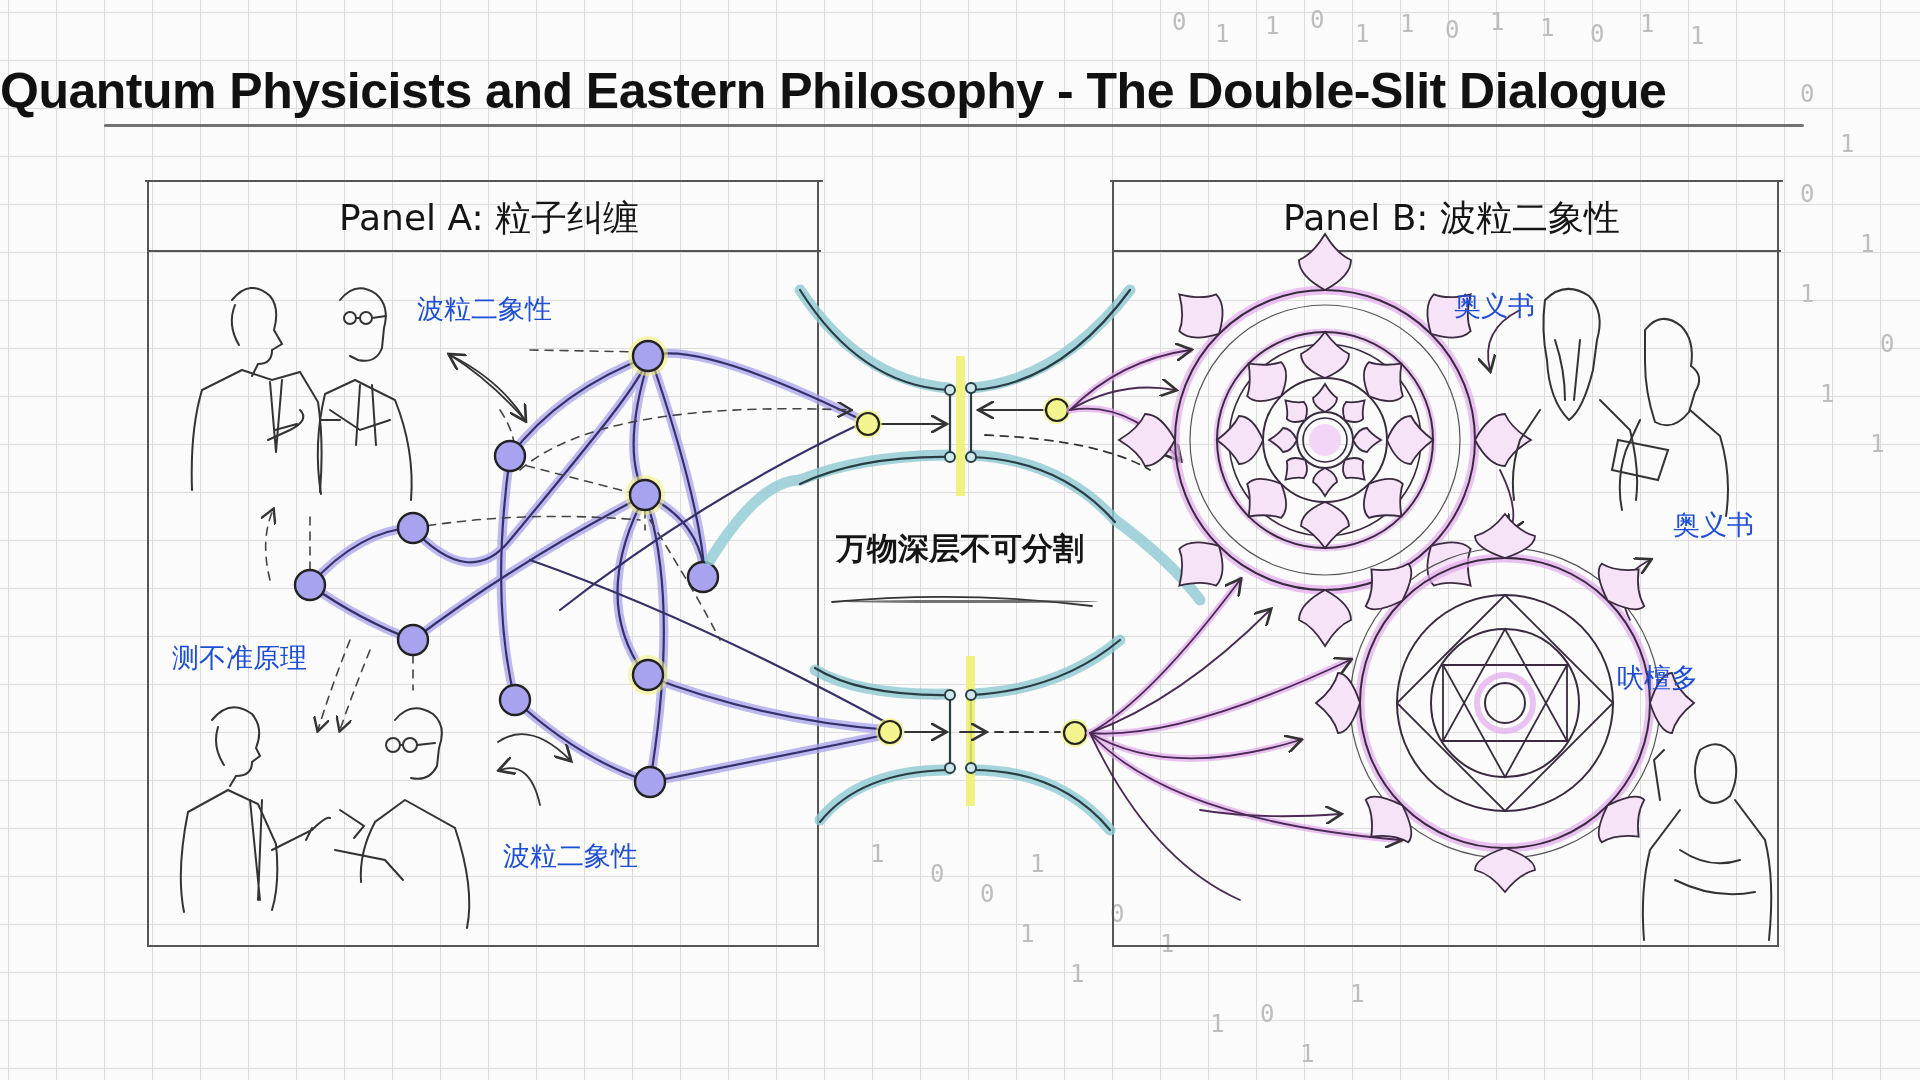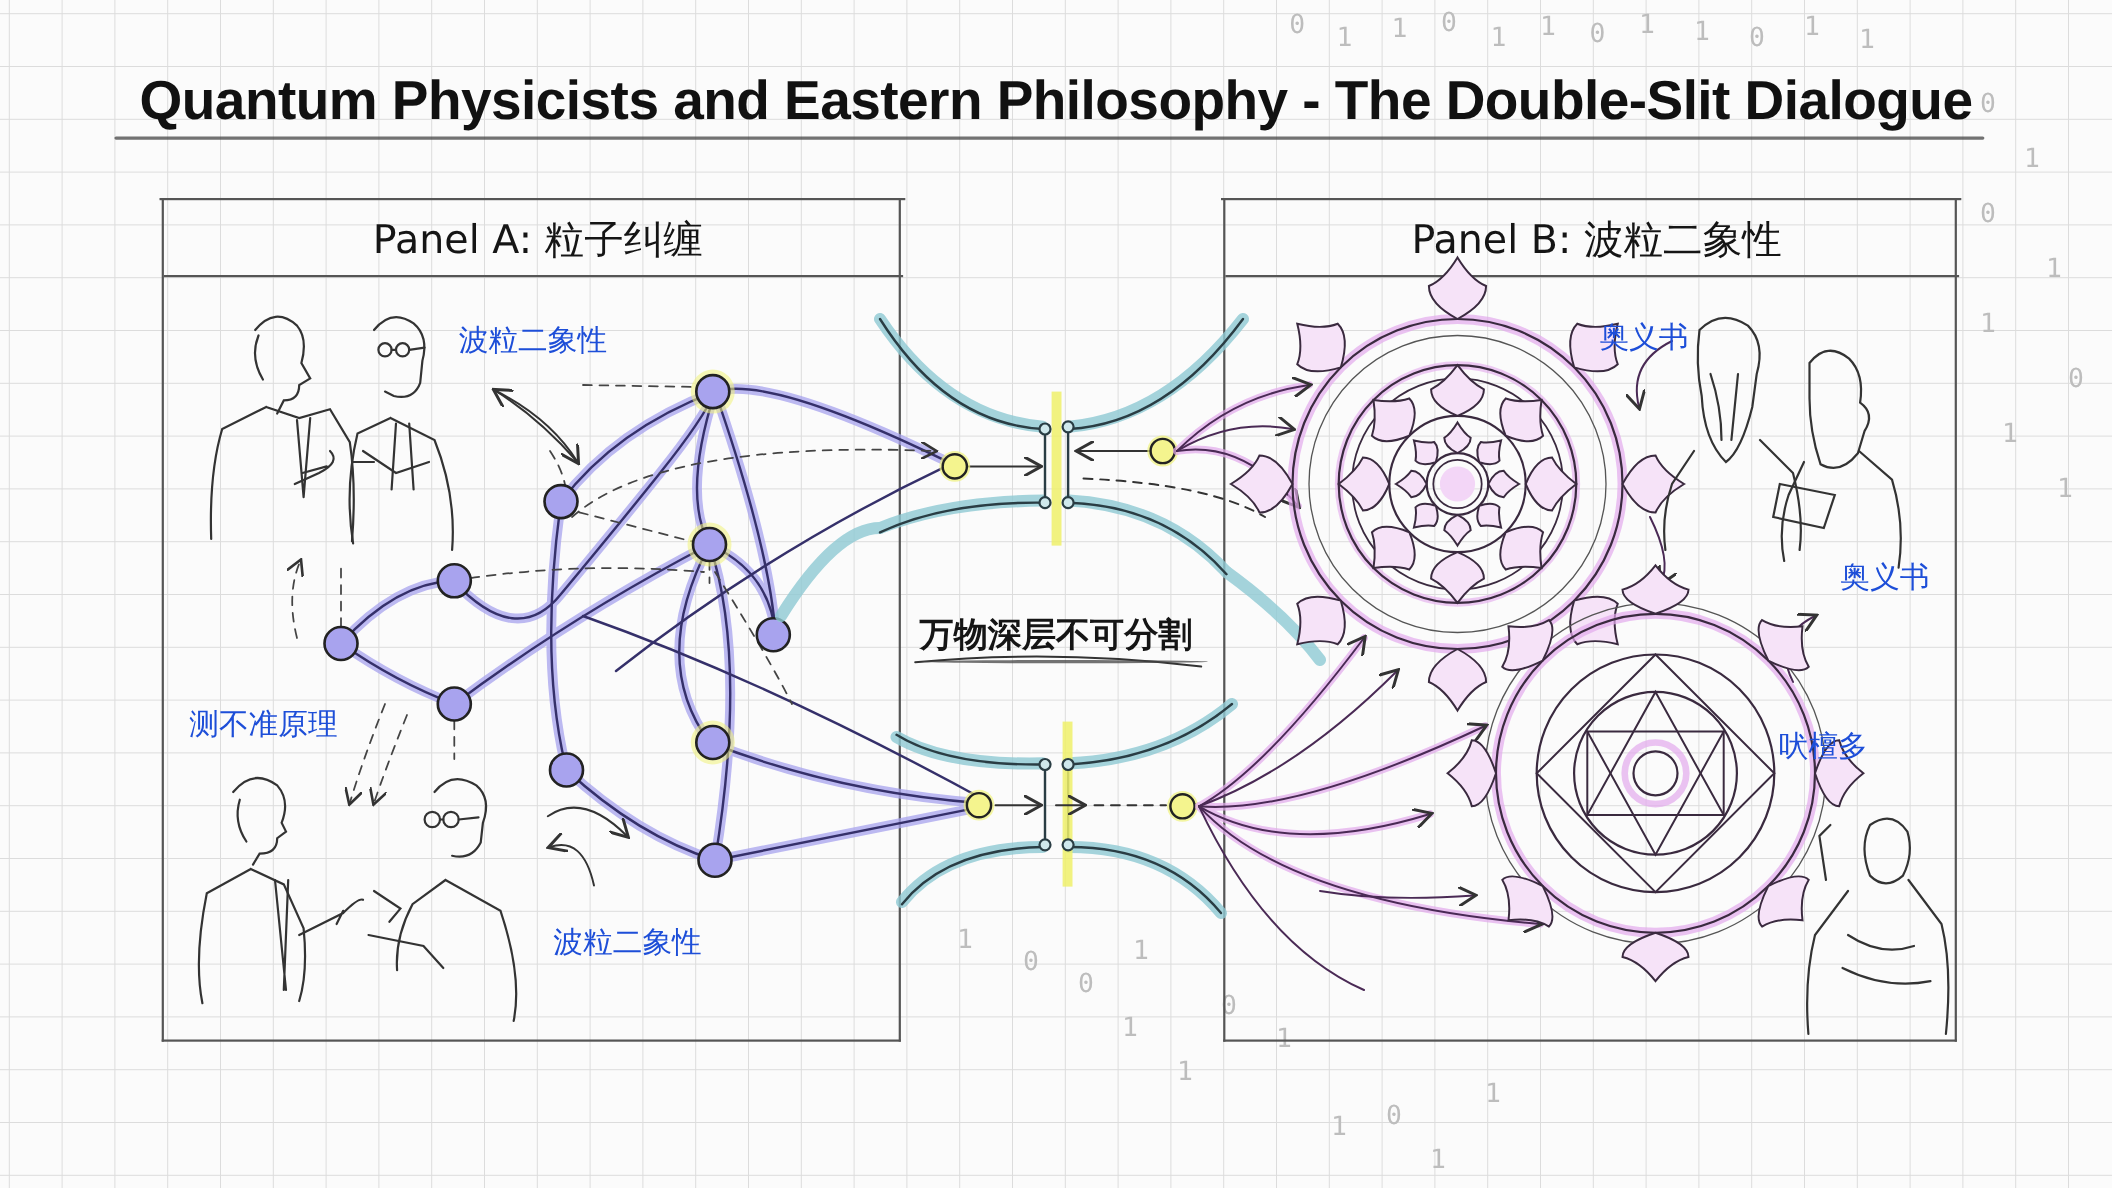--- a/index.html
+++ b/index.html
@@ -3,21 +3,21 @@
 <meta charset="utf-8">
 <style>
   html,body{margin:0;padding:0;}
   body{width:1920px;height:1080px;overflow:hidden;background:#fbfbfb;position:relative;
     font-family:"DejaVu Sans","Liberation Sans",sans-serif;}
   .grid{position:absolute;inset:0;
     background-image:
       linear-gradient(to right,#dcdcdc 1px,transparent 1px),
       linear-gradient(to bottom,#dcdcdc 1px,transparent 1px);
     background-size:48px 48px;background-position:8px 12px;}
-  .title{position:absolute;left:0;width:1920px;top:62px;text-align:center;
+  .title{position:absolute;left:0;width:1920px;top:62px;
     font-family:"Liberation Sans",sans-serif;font-weight:bold;font-size:50px;color:#111;letter-spacing:-0.5px;}
   .title-rule{position:absolute;left:104px;top:124px;width:1700px;height:3px;background:#444;opacity:.75;border-radius:2px;}
   .panel{position:absolute;border:2px solid #555;border-top:none;}
   .panel .top-rule{position:absolute;left:-4px;right:-6px;top:0;height:2px;background:#555;}
   .panel .hdr-rule{position:absolute;left:0;right:-4px;top:70px;height:2px;background:#555;}
   .panel-title{position:absolute;left:0;right:0;top:14px;text-align:center;font-size:36px;color:#151515;
     font-family:"DejaVu Sans",sans-serif;padding-left:12px;}
   svg.art{position:absolute;left:0;top:0;}
   .lbl{position:absolute;font-size:27px;color:#1d4ed8;font-family:"DejaVu Sans",sans-serif;white-space:nowrap;}
   .center-lbl{position:absolute;font-size:31px;color:#151515;font-weight:bold;font-family:"DejaVu Sans",sans-serif;}
@@ -345,18 +345,18 @@
     <path d="M1680 810 l-30 40 q-10 40 -6 90 M1735 800 l30 40 q10 40 4 100"></path>
     <path d="M1660 800 l-6 -40 l10 -10"></path>
     <path d="M1680 850 q30 20 60 10 M1675 880 q40 20 80 12"></path>
   </g>
 </svg>
 
 <div class="lbl" style="left:417px;top:291px;">波粒二象性</div>
 <div class="lbl" style="left:172px;top:640px;">测不准原理</div>
 <div class="lbl" style="left:503px;top:838px;">波粒二象性</div>
 
-<div class="center-lbl" style="left:836px;top:556px;">万物深层不可分割</div>
+<div class="center-lbl" style="left:836px;top:528px;">万物深层不可分割</div>
 <div style="position:absolute;left:838px;top:600px;width:260px;height:3px;background:#444;border-radius:50%;opacity:.75;"></div>
 
 <div class="lbl" style="left:1454px;top:288px;">奥义书</div>
 <div class="lbl" style="left:1673px;top:507px;">奥义书</div>
 <div class="lbl" style="left:1617px;top:660px;">吠檀多</div>
 
 </body></html>

